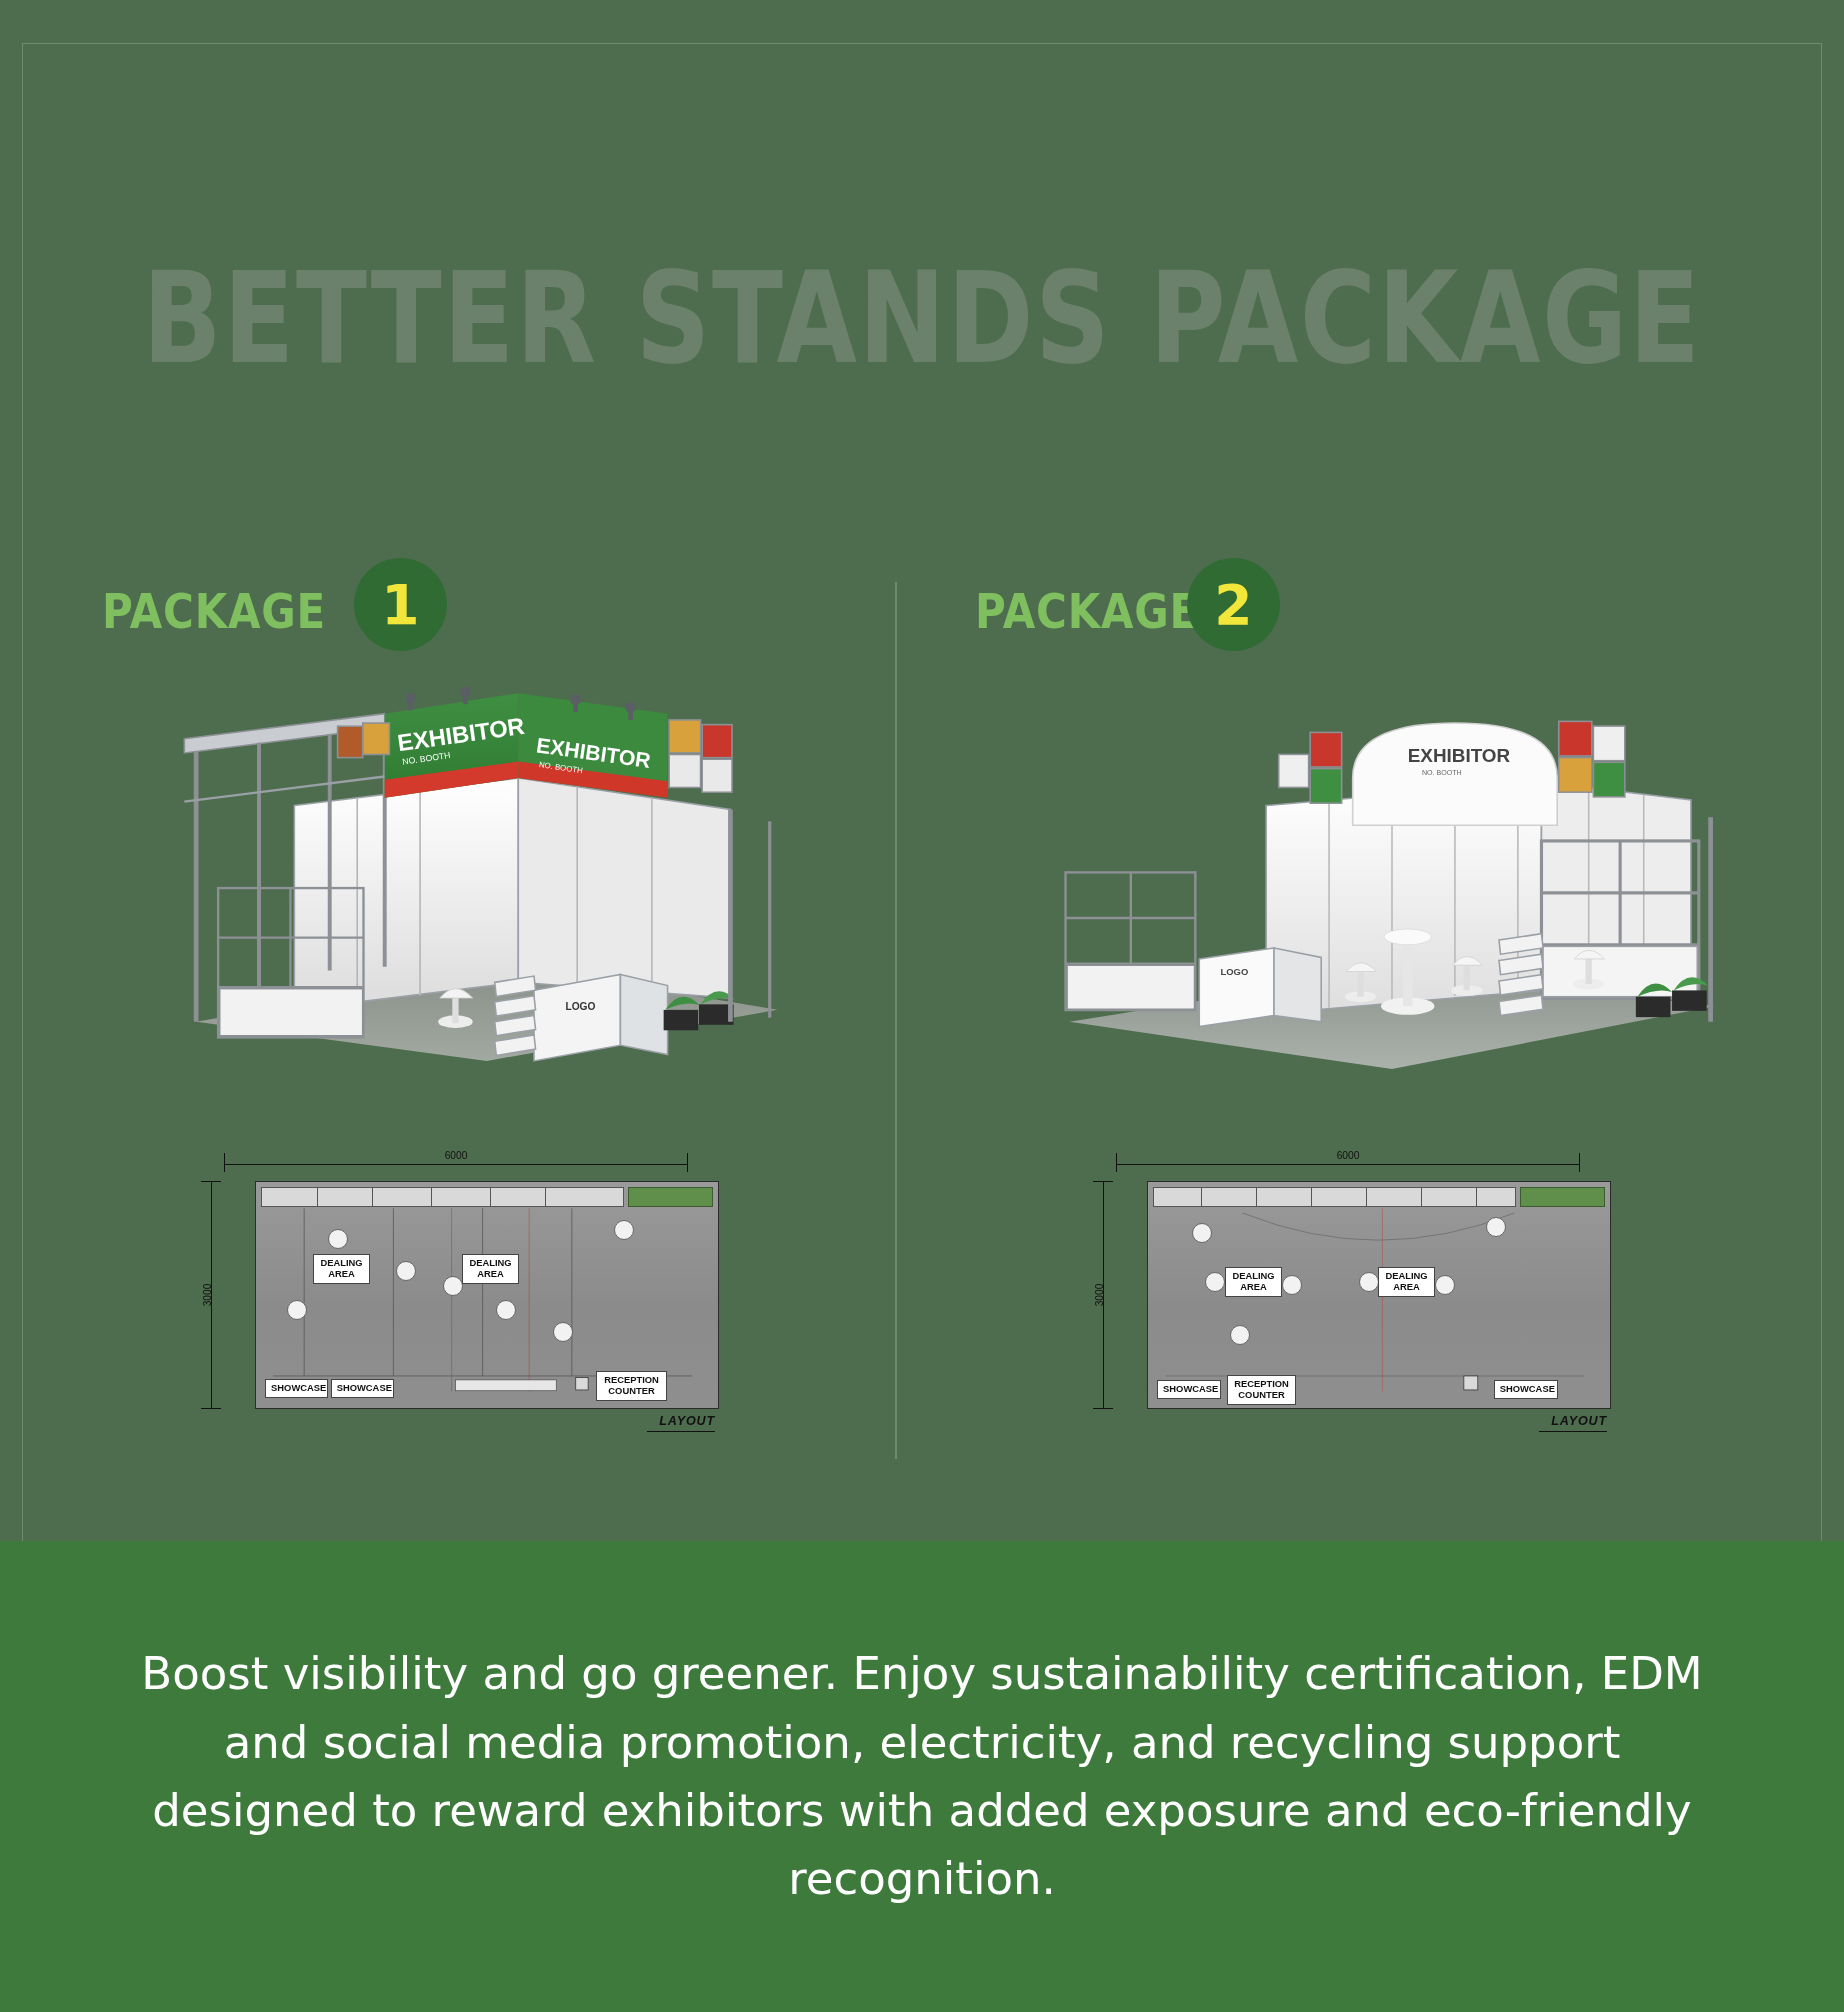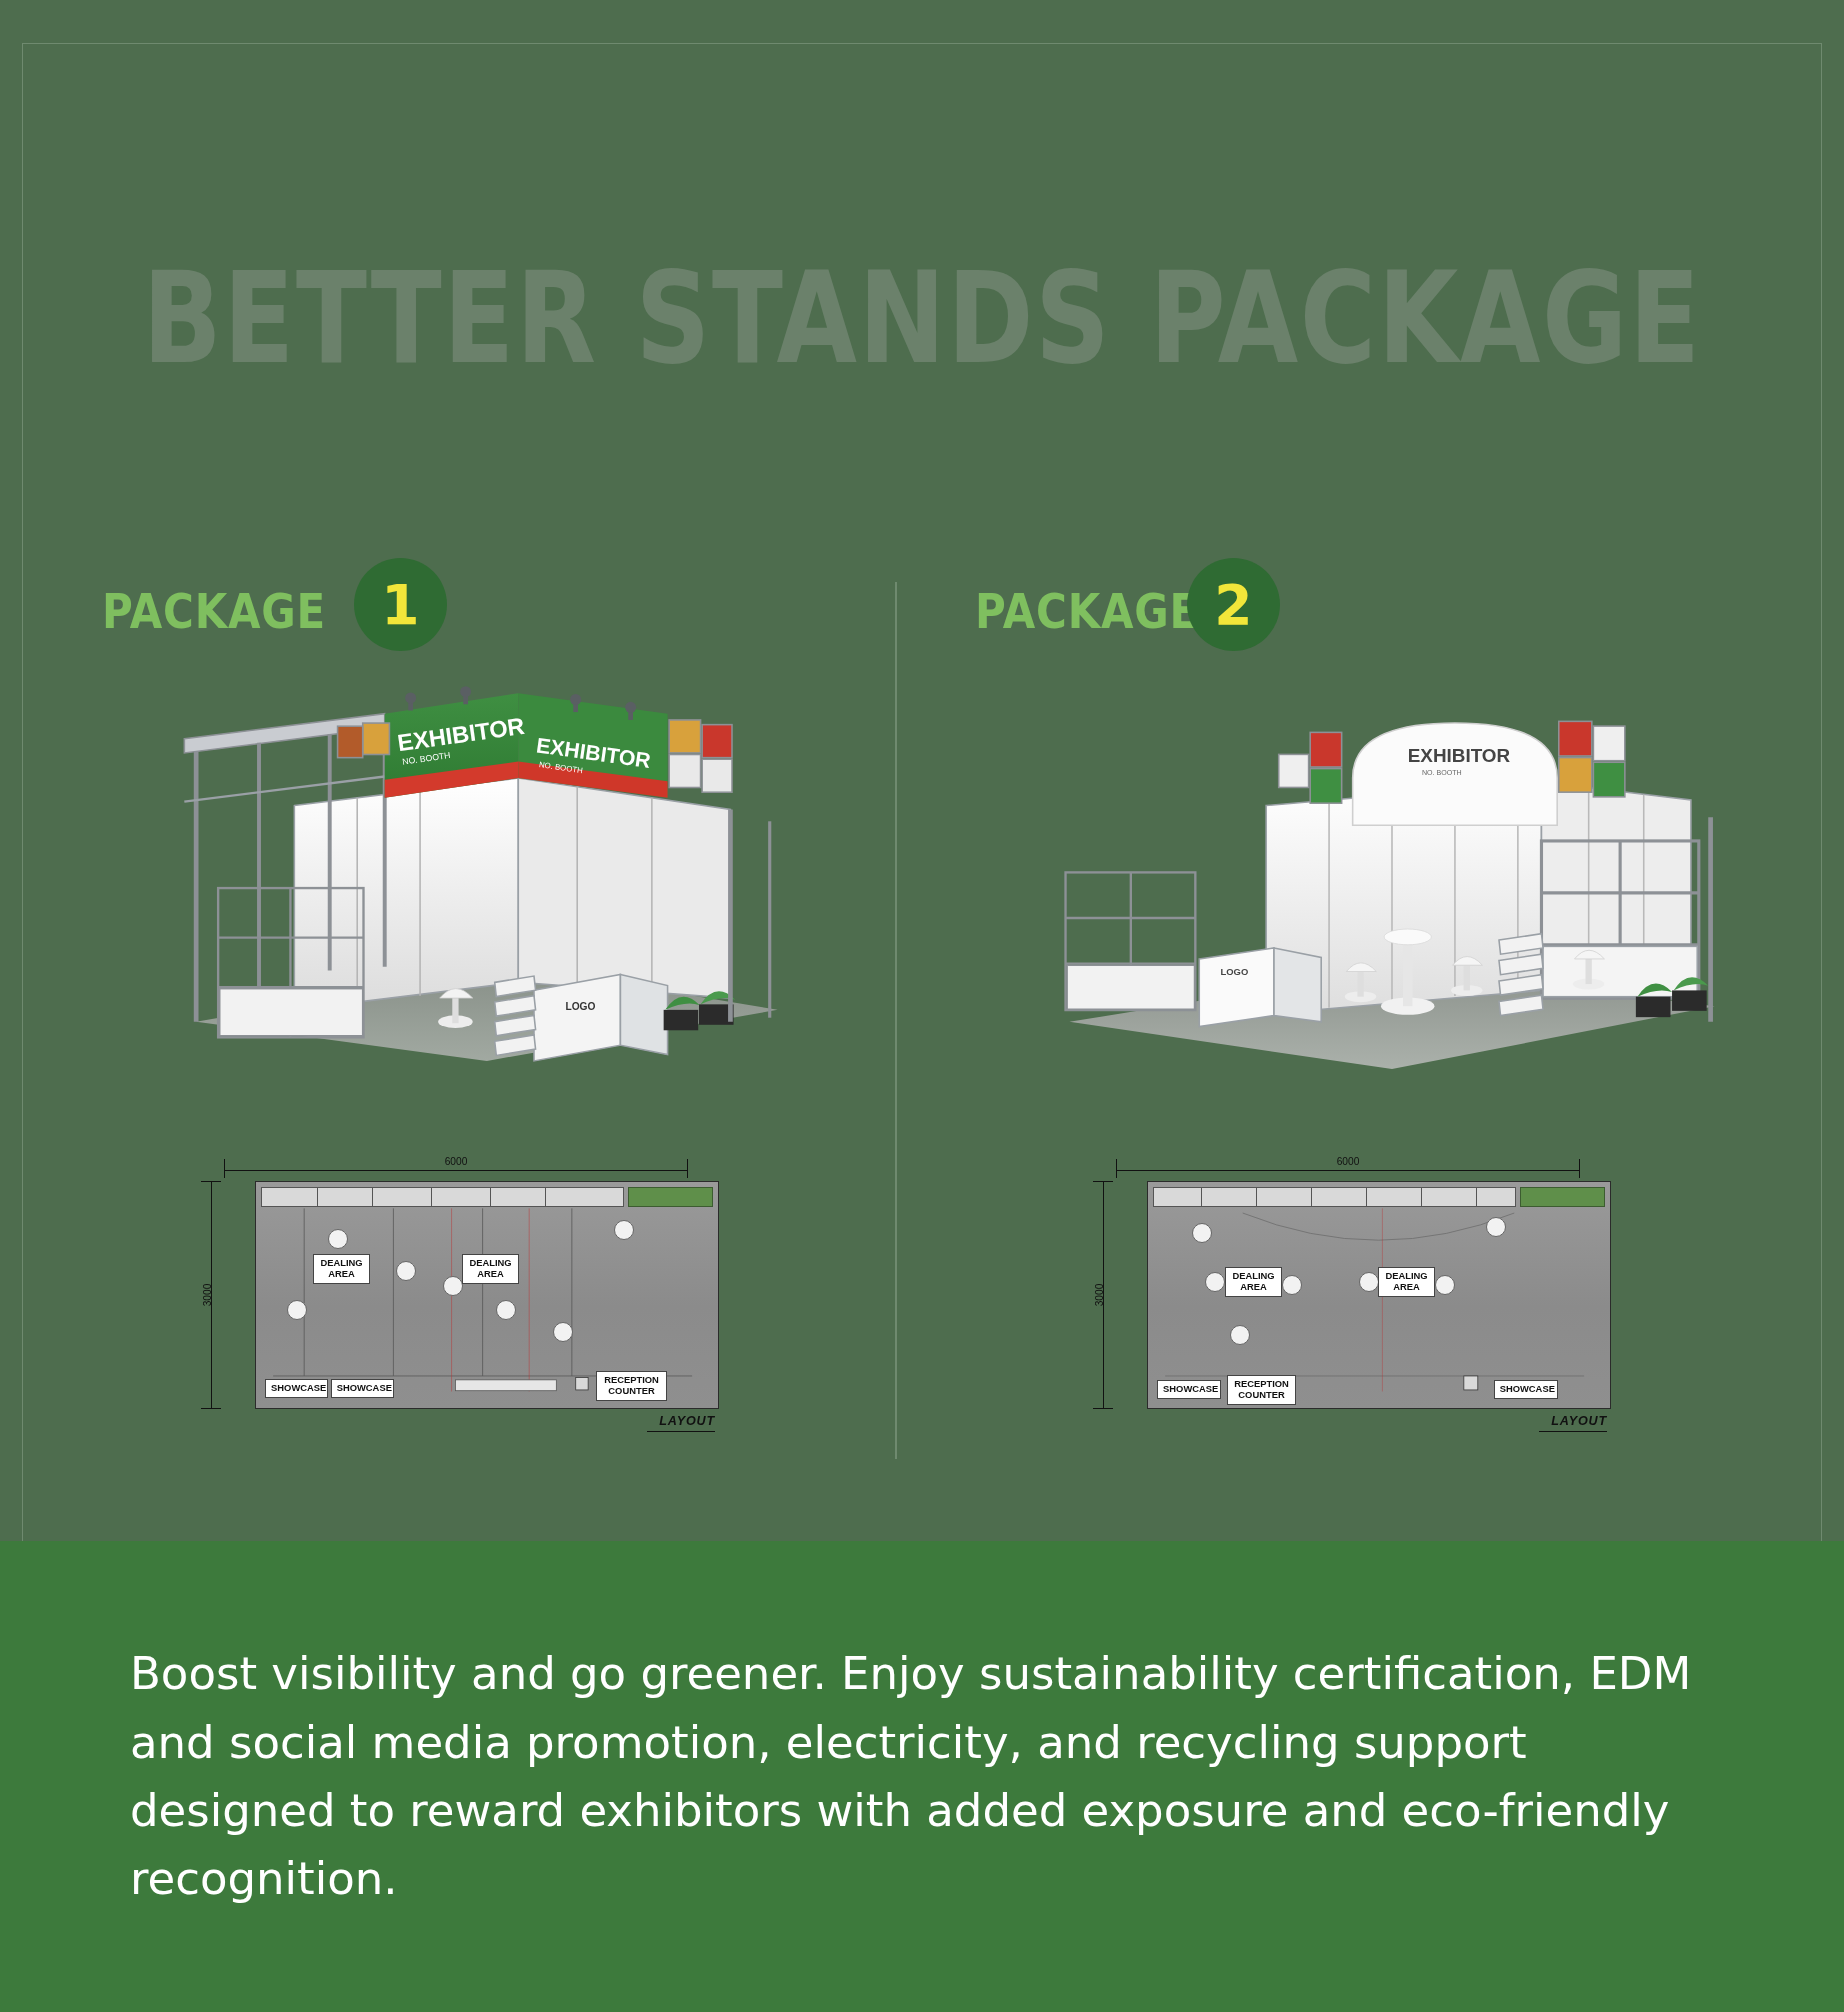--- a/index.html
+++ b/index.html
@@ -180,21 +180,21 @@
     right: 4.7px;
     top: 4.7px;
     width: 85px;
     height: 20.4px;
     background: #5f8f4a;
     border: 0.8px solid #3c5c30;
   }
   .plan-dim-top {
     position: absolute;
     left: 39px;
-    top: 11px;
+    top: 5px;
     width: 464px;
     height: 19px;
     border-left: 0.8px solid #111;
     border-right: 0.8px solid #111;
   }
   .plan-dim-top::after {
     content: "";
     position: absolute;
     left: 0; right: 0; top: 11px;
     border-top: 0.8px solid #111;
@@ -274,25 +274,25 @@
     right: 0;
     bottom: 0;
     height: 472px;
     background: #3d7a3c;
     display: flex;
     align-items: center;
     justify-content: center;
     padding: 0 118px;
   }
   .caption p {
-    margin: 12px;
+    margin: 6px;
     color: #ffffff;
     font-size: 45px;
     line-height: 1.52;
-    text-align: left;
+    text-align: center;
     font-family: "DejaVu Sans", sans-serif;
     font-weight: 400;
   }
 </style>
 </head>
 <body>
 
 <div class="page">
 
   <div class="frame"></div>

